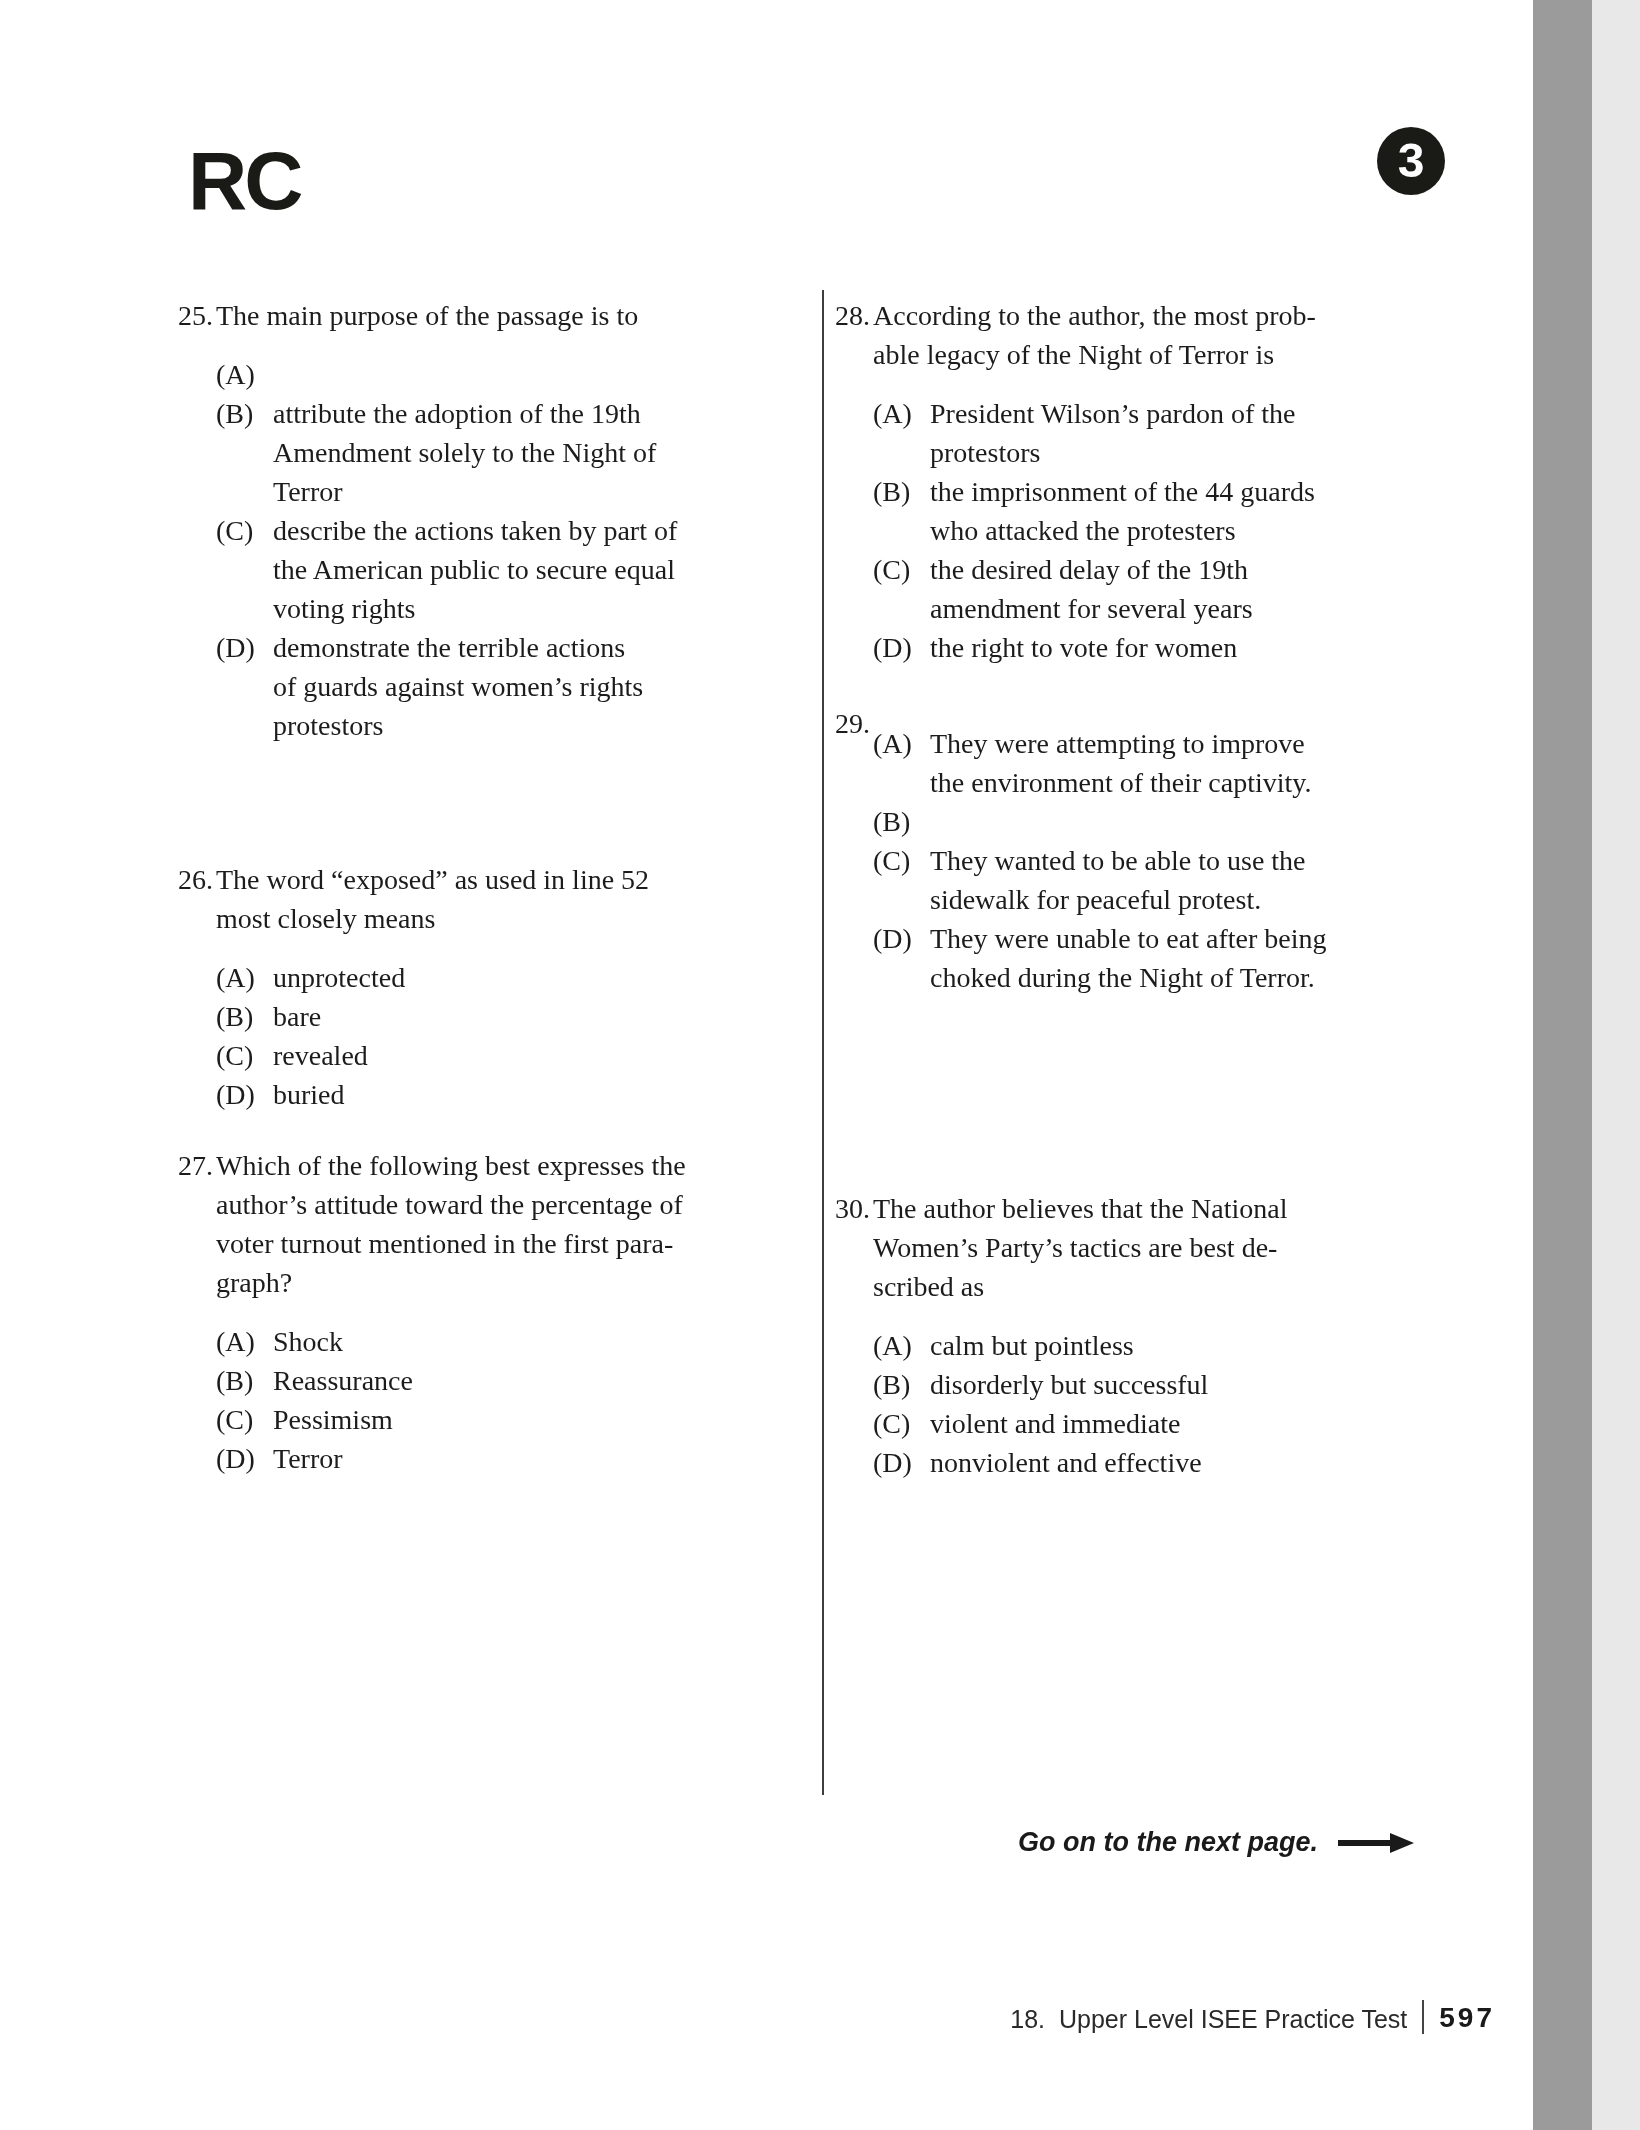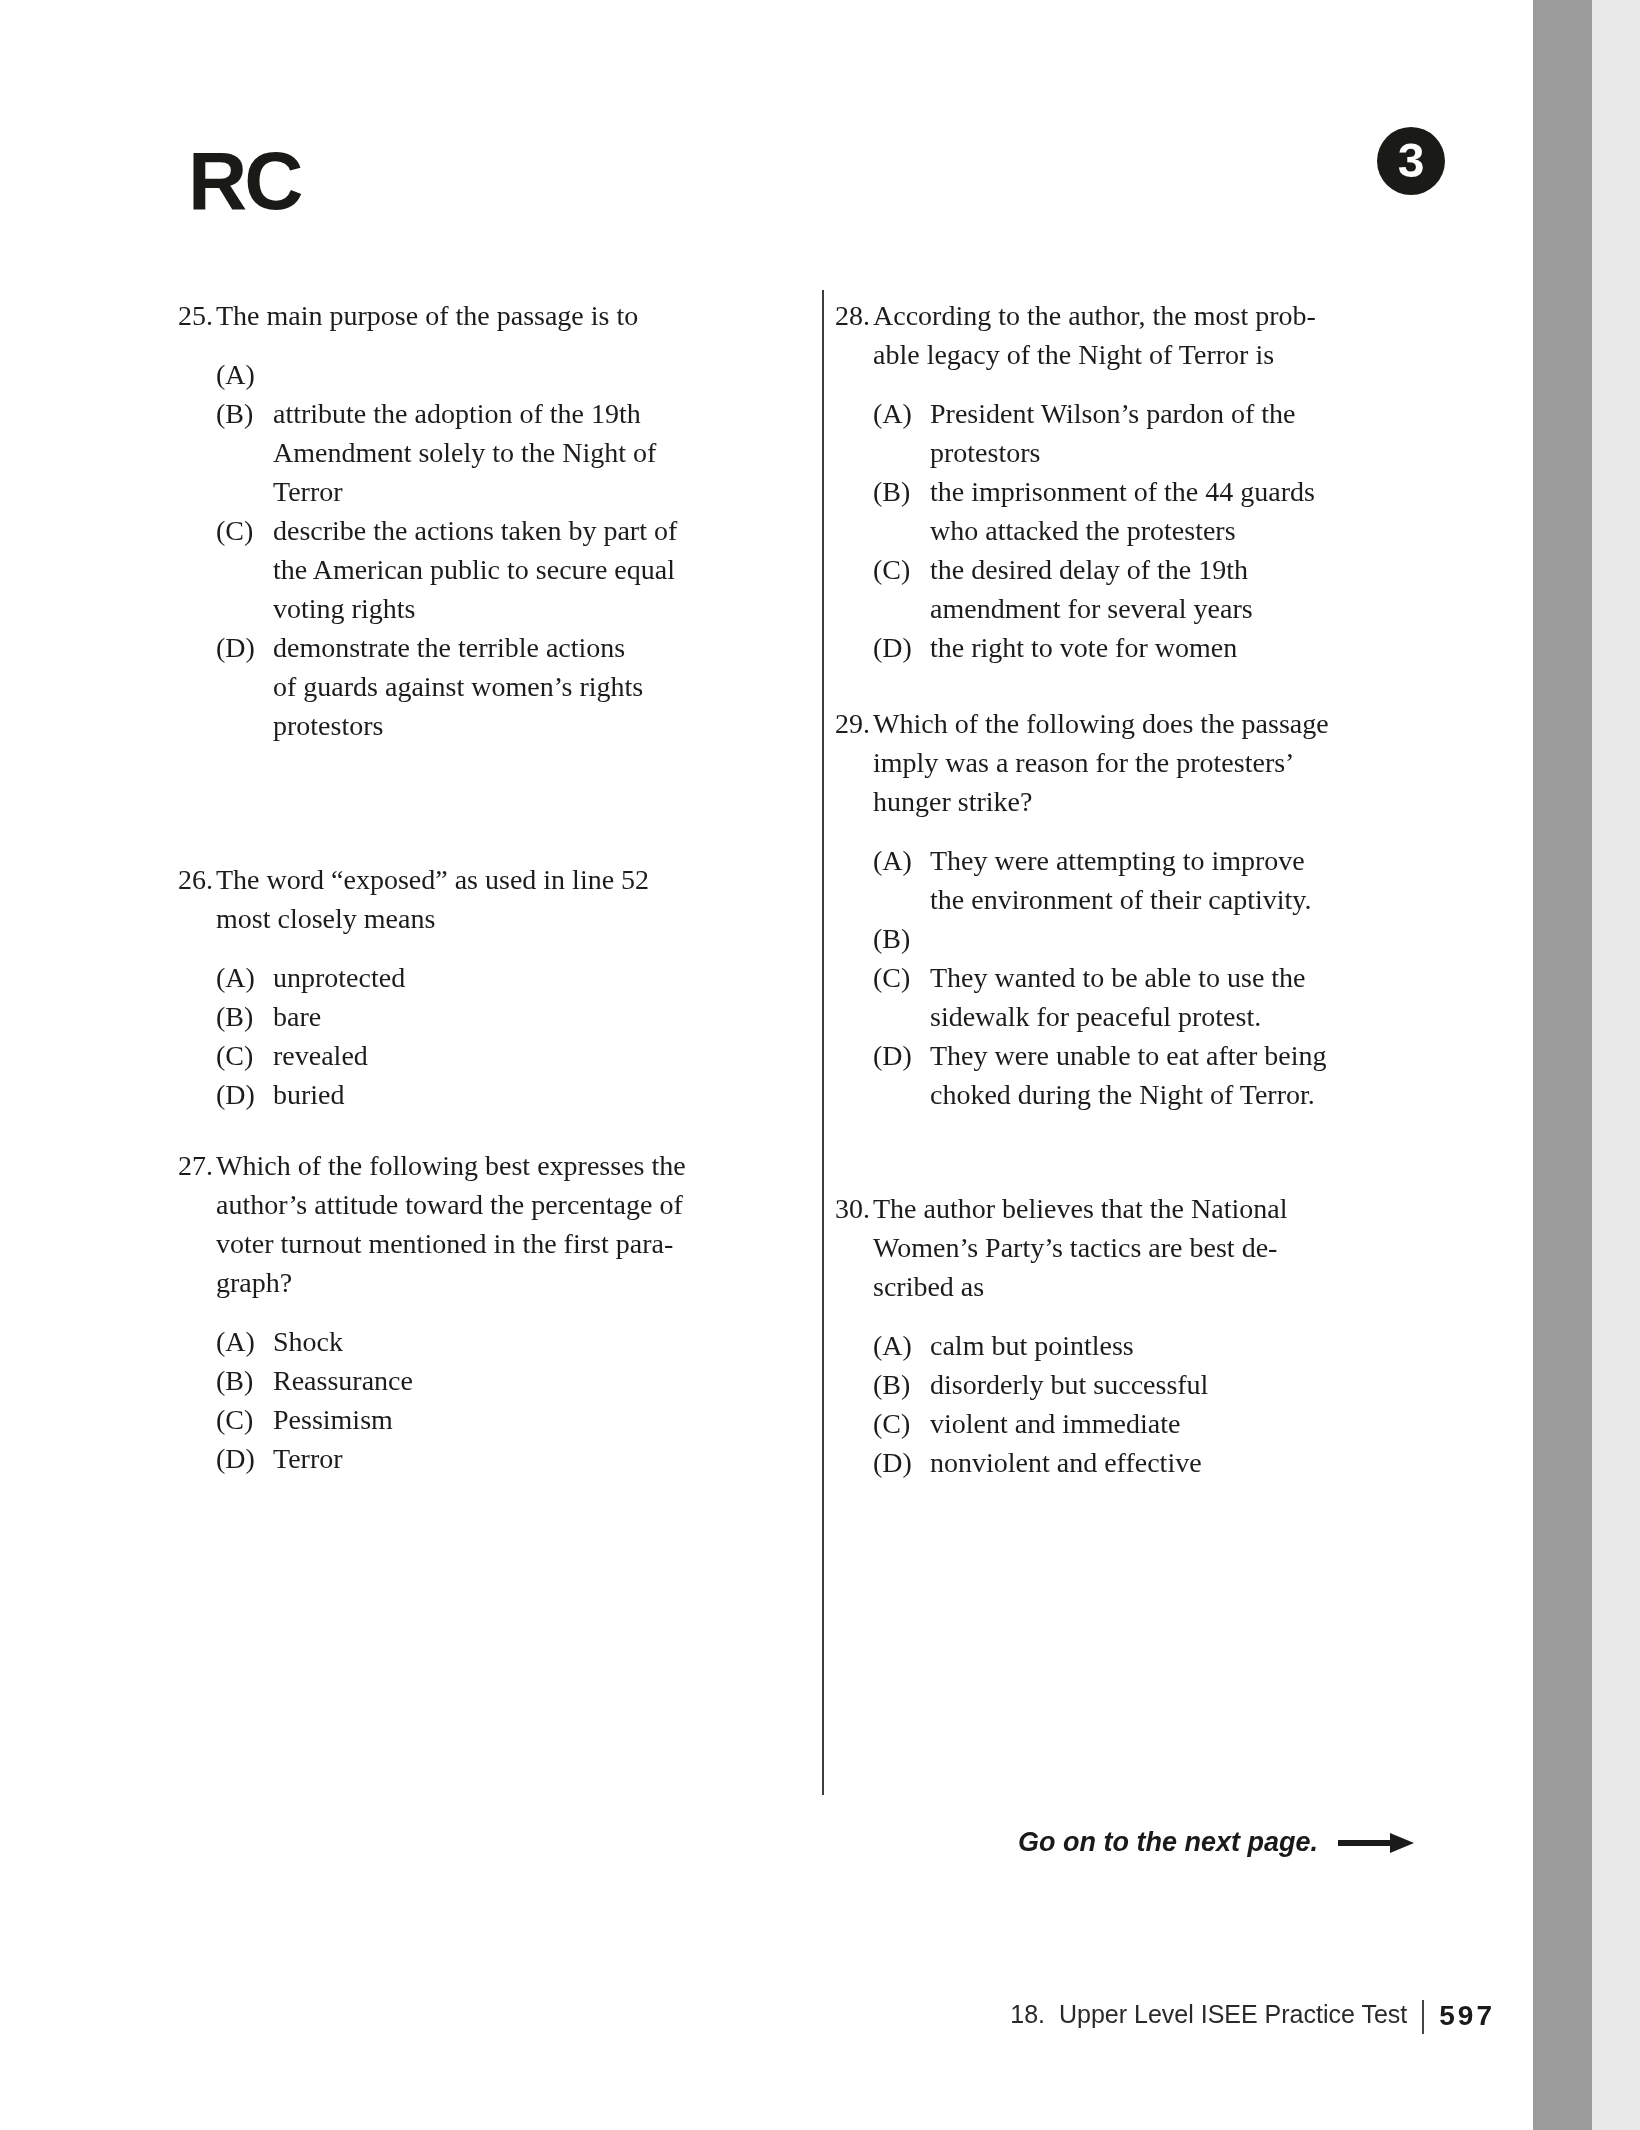--- a/index.html
+++ b/index.html
@@ -21,21 +21,21 @@
   .q-body{margin-left:38px;}
   .q-stem{white-space:pre-line;}
   .q-options{margin-top:20px;}
   .opt{display:flex;align-items:flex-start;}
   .opt-letter{flex:0 0 57px;}
   .opt-text{white-space:pre-line;}
   .go-on{position:absolute;top:1827px;right:178px;display:flex;align-items:center;gap:20px;
         font-family:"Liberation Sans",sans-serif;font-weight:bold;font-style:italic;
         font-size:27px;color:#1a1a1a;}
   .arrow-icon{display:block;}
-  .footer{position:absolute;top:2000px;right:97px;display:flex;align-items:flex-start;gap:15px;
+  .footer{position:absolute;top:2000px;right:97px;display:flex;align-items:flex-end;gap:15px;
         font-family:"Liberation Sans",sans-serif;font-size:25px;color:#2a2a2a;}
   .footer-chapter{white-space:pre;}
   .footer-bar{width:2px;height:34px;background:#444444;}
   .page-num{font-weight:bold;font-size:28px;letter-spacing:3px;color:#1a1a1a;
         font-family:"Liberation Sans",sans-serif;}
 </style>
 </head>
 <body>
 
 <div class="page">
@@ -159,23 +159,20 @@
           <span class="opt-letter">(D)</span>
           <span class="opt-text">the right to vote for women</span>
         </div>
       </div>
     </div>
   </section>
 
   <section class="question q-right" style="top:704px">
     <div class="q-num">29.</div>
     <div class="q-body">
-      <div class="q-stem">Which of the following does the passage
-imply was a reason for the protesters’
-hunger strike?</div>
       <div class="q-options">
         <div class="opt">
           <span class="opt-letter">(A)</span>
           <span class="opt-text">They were attempting to improve
 the environment of their captivity.</span>
         </div>
         <div class="opt">
           <span class="opt-letter">(B)</span>
         </div>
         <div class="opt">

